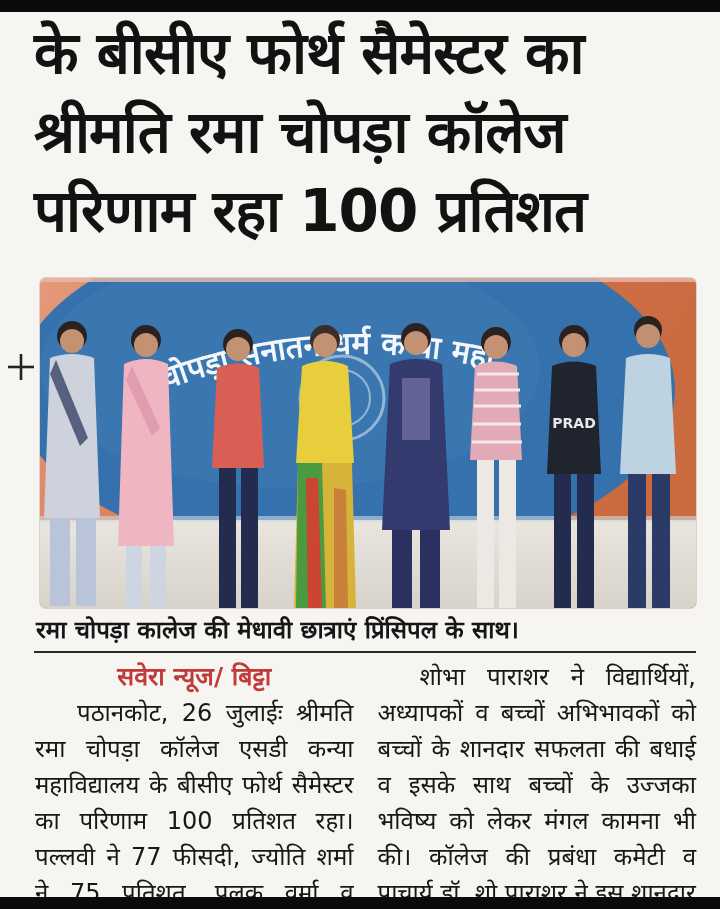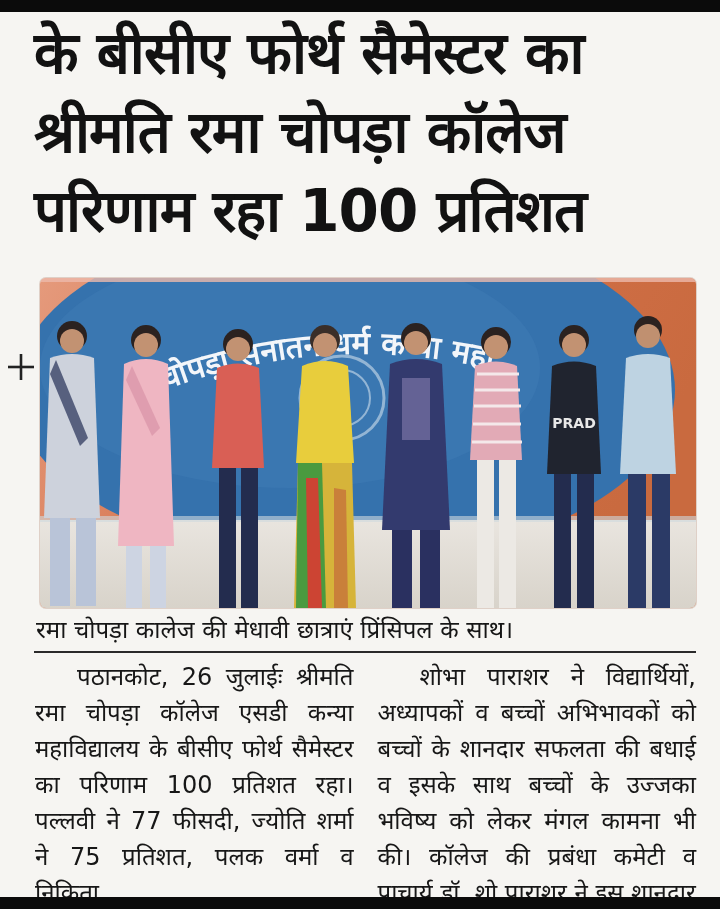--- a/index.html
+++ b/index.html
@@ -27,21 +27,21 @@
   .photo{
     position:absolute;left:40px;top:278px;width:656px;height:330px;
     border-radius:6px;overflow:hidden;
     box-shadow:0 0 0 1px rgba(180,140,120,.35);
   }
   .photo svg{display:block;}
 
   
   .caption{
     position:absolute;left:36px;top:612px;width:660px;
-    font-size:24px;font-weight:normal;color:#161616;
+    font-size:24px;font-weight:bold;color:#161616;
   }
   .caption-rule{
     position:absolute;left:34px;top:651px;width:662px;height:2px;background:#2a2a2a;
   }
 
   
   .article{
     position:absolute;left:35px;top:659px;width:661px;
     display:flex;gap:24px;
   }
@@ -179,20 +179,21 @@
 
     <rect x="0" y="0" width="656" height="4" fill="#ecb9ab" opacity="0.8"></rect>
   </svg>
 </div>
 
 <div class="caption">रमा चोपड़ा कालेज की मेधावी छात्राएं प्रिंसिपल के साथ।</div>
 <div class="caption-rule"></div>
 
 <div class="article">
   <div class="col">
+    <div class="byline">सवेरा न्यूज/ बिट्टा</div>
     <p class="bodytext indent">पठानकोट, 26 जुलाईः श्रीमति रमा चोपड़ा कॉलेज एसडी कन्या महाविद्यालय के बीसीए फोर्थ सैमेस्टर का परिणाम 100 प्रतिशत रहा। पल्लवी ने 77 फीसदी, ज्योति शर्मा ने 75 प्रतिशत, पलक वर्मा व निकिता</p>
   </div>
   <div class="col">
     <p class="bodytext indent">शोभा पाराशर ने विद्यार्थियों, अध्यापकों व बच्चों अभिभावकों को बच्चों के शानदार सफलता की बधाई व इसके साथ बच्चों के उज्जका भविष्य को लेकर मंगल कामना भी की। कॉलेज की प्रबंधा कमेटी व प्राचार्य डॉ. शो पाराशर ने इस शानदार</p>
   </div>
 </div>
 
 <div class="bar bottom"></div>
 
 </body></html>

